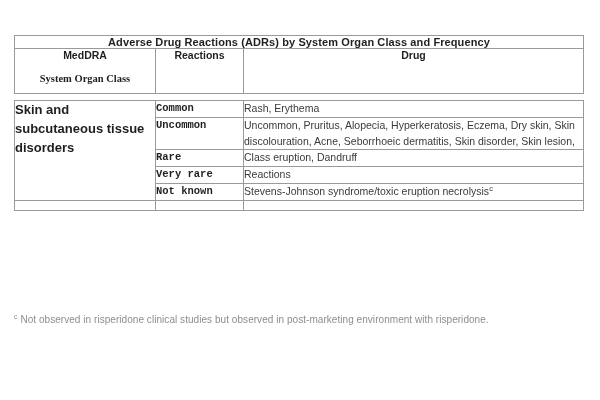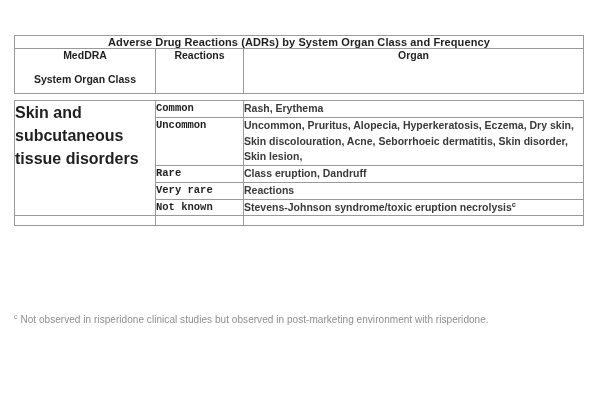--- a/index.html
+++ b/index.html
@@ -67,54 +67,55 @@
     font-weight: bold;
     color: #1f1f1f;
     padding: 7px 6px 6px 6px;
     height: 45px;
     box-sizing: border-box;
     margin-left: 32px;
   }
   .hdr-cell .line2 {
     display: block;
     margin-top: 12px;
+    font-family: Liberation Serif, serif;
   }
   .hdr-adr {
     text-align: center;
     font-size: 10.5px;
     font-weight: bold;
     color: #1f1f1f;
     padding: 7px 6px 6px 6px;
   }
 
   
   .block-gap {
     height: 6px;
     background: #ffffff;
   }
 
   
   .soc-cell {
-    font-size: 16px;
+    font-size: 13px;
     font-weight: bold;
     color: #1f1f1f;
     padding: 7px 8px 7px 7px;
     line-height: 1.45;
   }
   .freq-cell {
     font-size: 10.5px;
     font-weight: bold;
     color: #1f1f1f;
     padding: 7px 6px 7px 7px;
     line-height: 1.45;
     font-family: Liberation Mono, monospace;
   }
   .adr-cell {
     font-size: 10.5px;
-    font-weight: bold;
+    font-weight: normal;
     color: #3a3a3a;
     padding: 7px 8px 7px 7px;
     line-height: 1.5;
   }
 
   .tail-row td {
     height: 9px;
     padding: 0;
   }
 
@@ -156,21 +157,21 @@
       <tbody>
         <tr>
           <td class="title-cell" colspan="3">Adverse Drug Reactions (ADRs) by System Organ Class and Frequency</td>
         </tr>
         <tr>
           <td class="hdr-cell">
             <span>MedDRA</span>
             <span class="line2">System Organ Class</span>
           </td>
           <td class="hdr-cell">Reactions</td>
-          <td class="hdr-adr">Organ</td>
+          <td class="hdr-adr">Drug</td>
         </tr>
       </tbody>
     </table>
 
     <div class="block-gap"></div>
 
     <table class="tbl">
       <colgroup>
         <col class="c-soc">
           <col class="c-freq">

